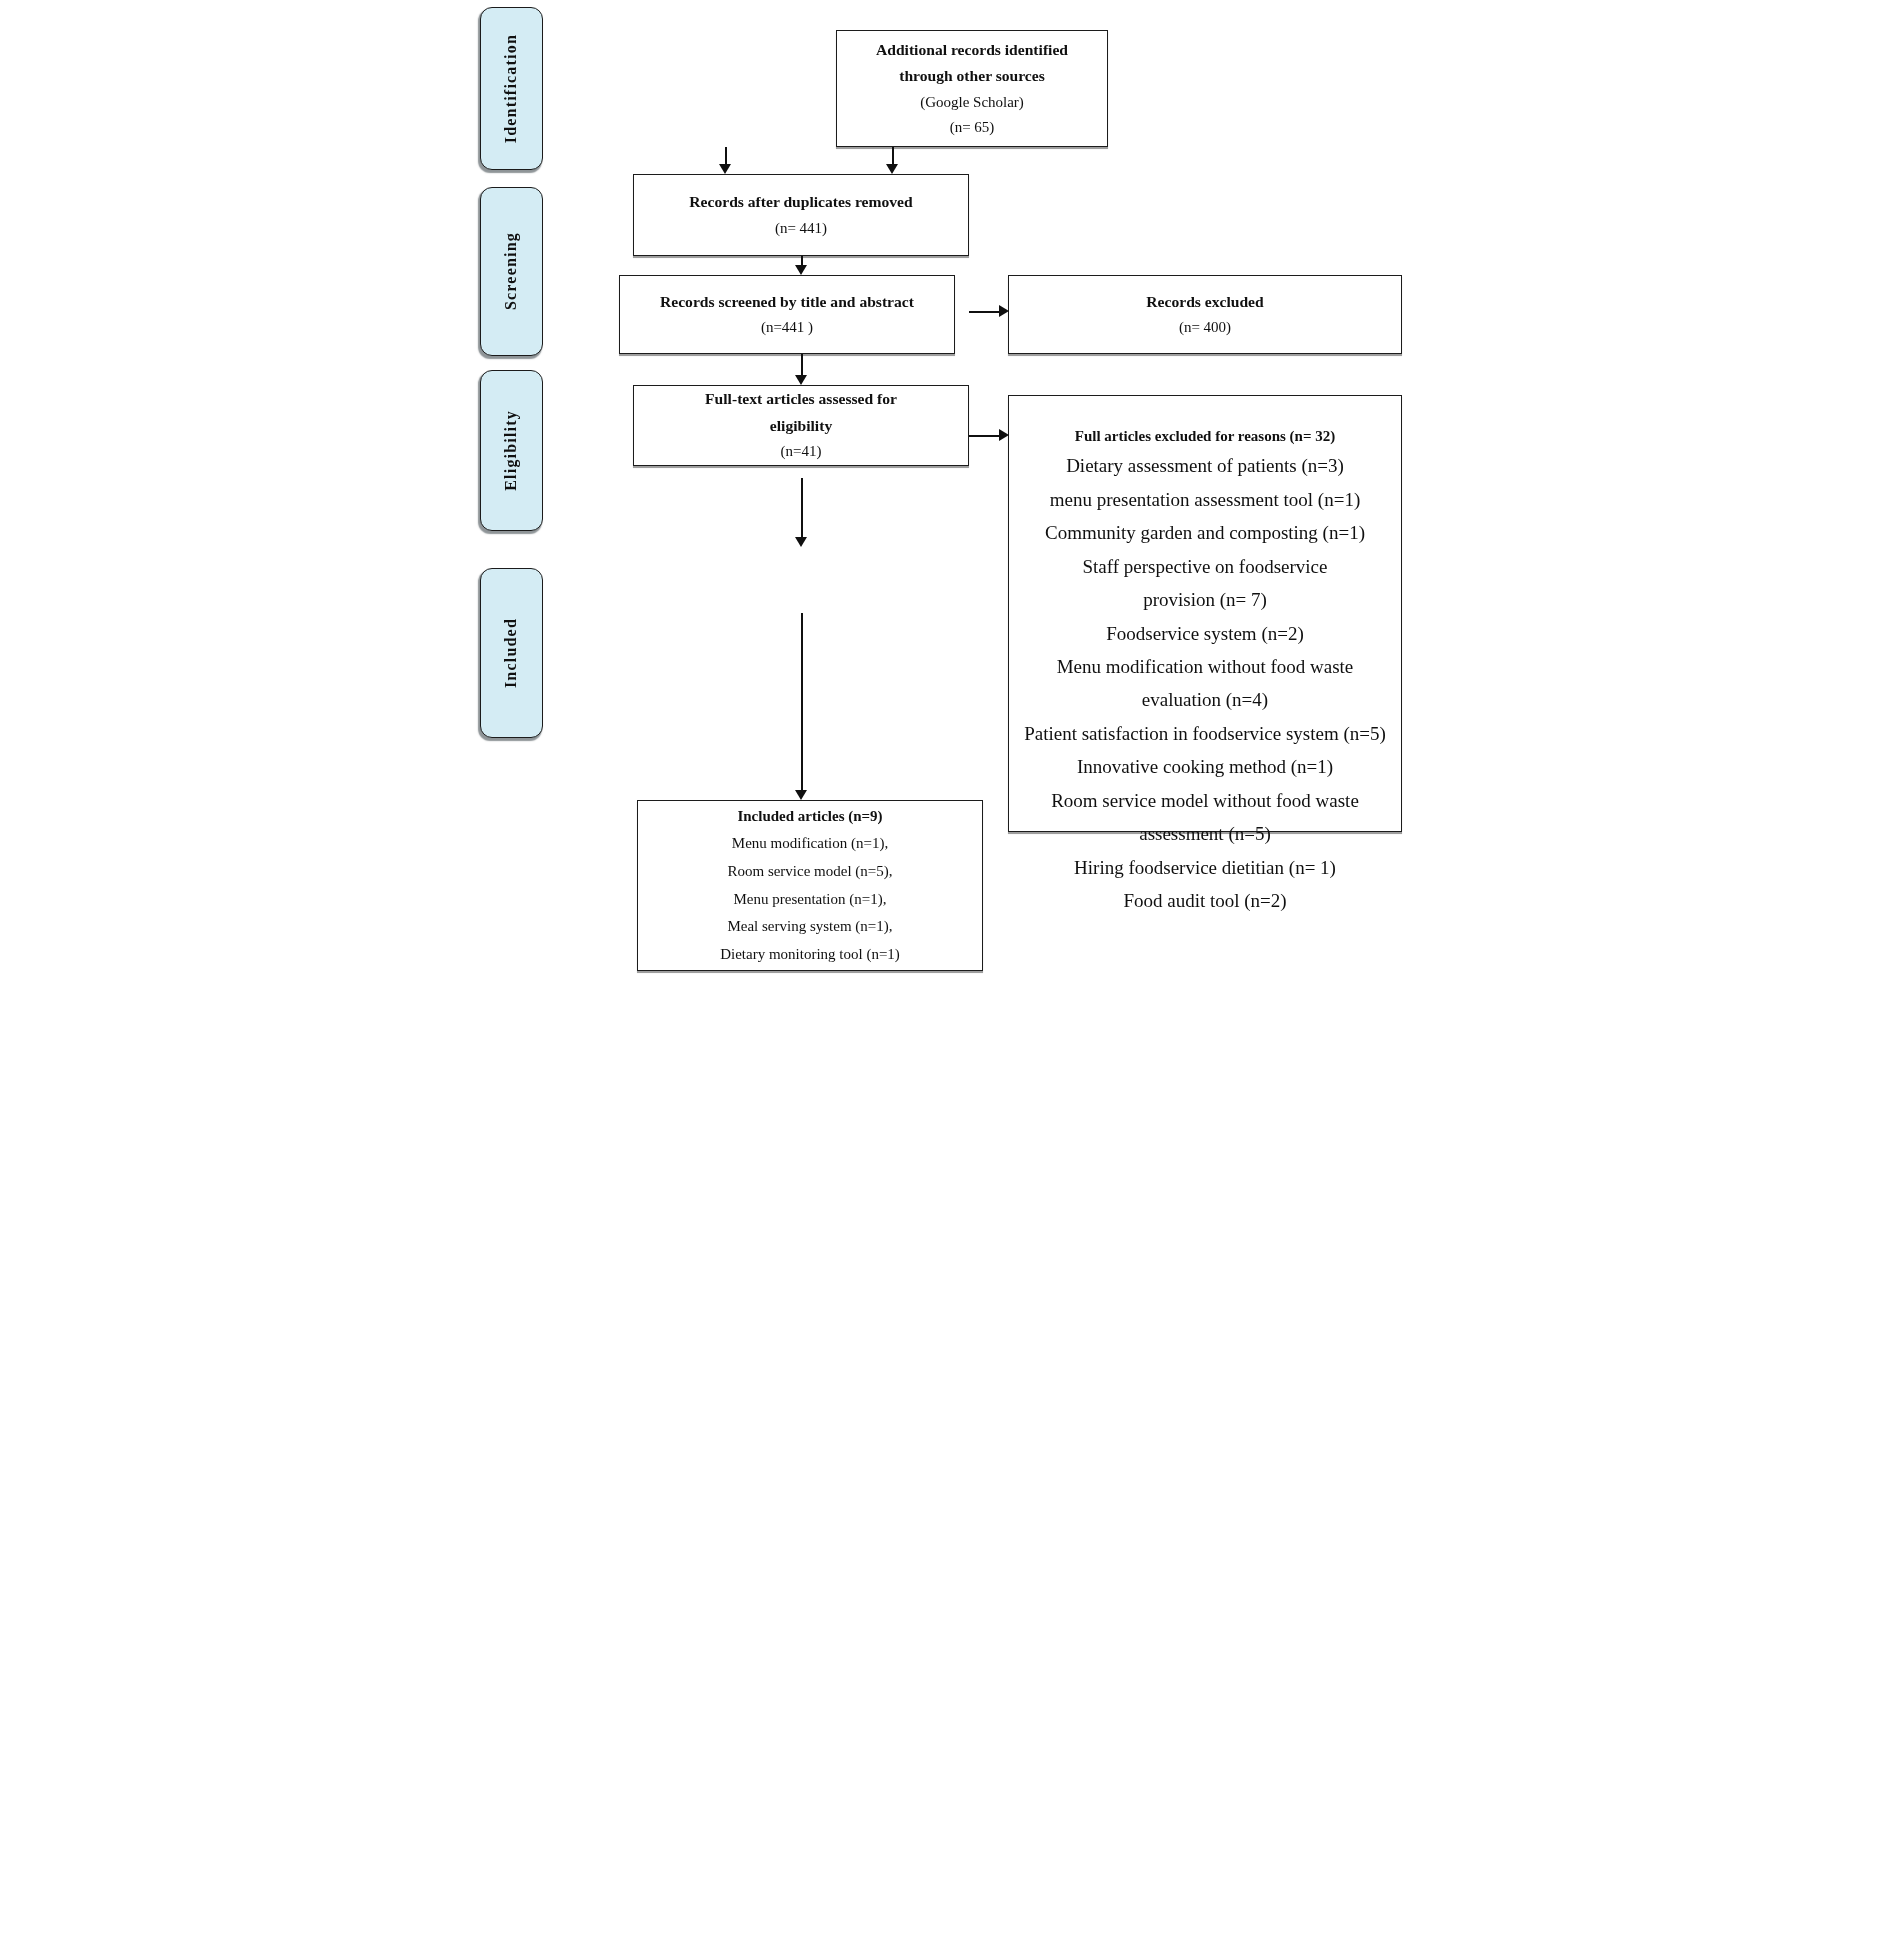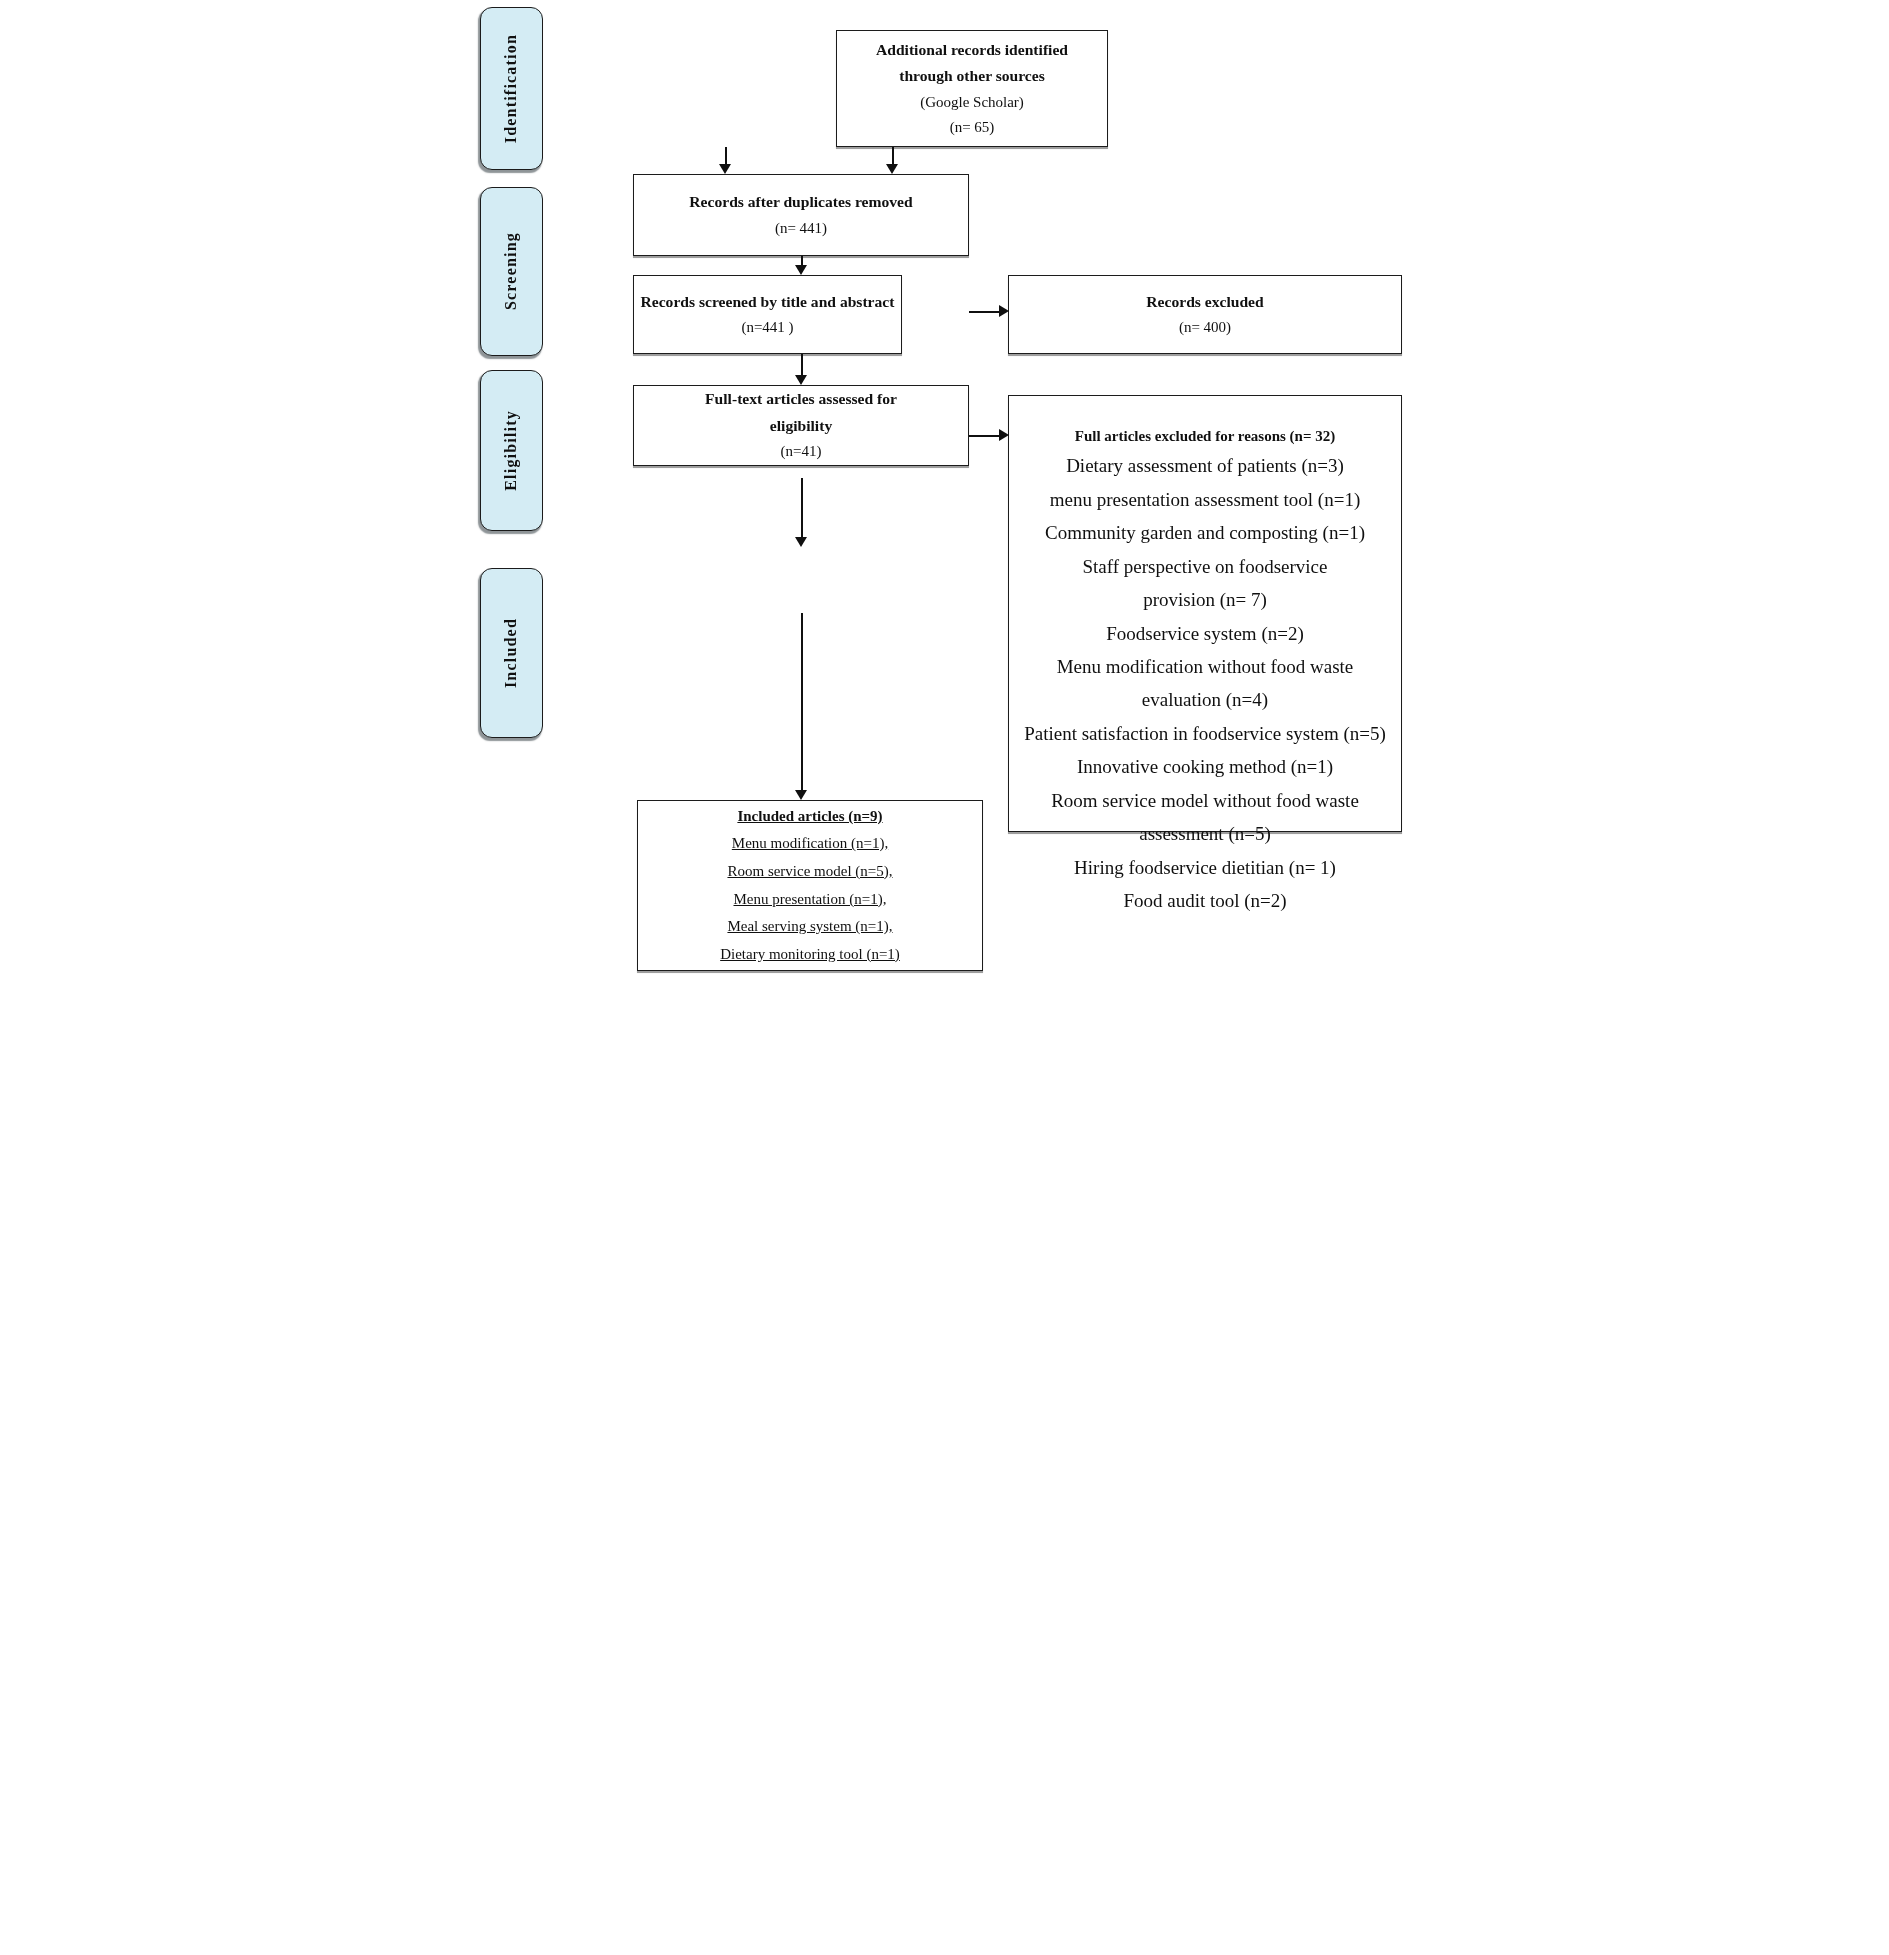--- a/index.html
+++ b/index.html
@@ -75,21 +75,21 @@
 
   <div class="box" style="left:161px; top:174px; width:336px; height:82px;">
     <div class="lines">
         <div class="ln-b">Records after duplicates removed</div>
       </div>
     <div class="lines">
         <div class="ln-n">(n= 441)</div>
       </div>
   </div>
 
-  <div class="box" style="left:161px; top:275px; width:269px; height:79px;">
+  <div class="box" style="left:147px; top:275px; width:336px; height:79px;">
     <div class="lines">
         <div class="ln-b">Records screened by title and abstract</div>
       </div>
     <div class="lines">
         <div class="ln-n">(n=441 )</div>
       </div>
   </div>
   <div class="box" style="left:536px; top:275px; width:394px; height:79px;">
     <div class="lines">
         <div class="ln-b">Records excluded</div>
@@ -124,21 +124,21 @@
         <div class="ln-n">Patient satisfaction in foodservice system (n=5)</div>
         <div class="ln-n">Innovative cooking method (n=1)</div>
         <div class="ln-n">Room service model without food waste</div>
         <div class="ln-n">assessment (n=5)</div>
         <div class="ln-n">Hiring foodservice dietitian (n= 1)</div>
         <div class="ln-n">Food audit tool (n=2)</div>
       </div>
   </div>
 
 
-  <div class="box roomy" style="left:165px; top:800px; width:346px; height:171px;text-decoration:underline;">
+  <div class="box roomy" style="left:165px; top:800px; width:346px; height:171px;">
     <div class="lines">
         <div class="ln-b">Included articles (n=9)</div>
       </div>
     <div class="lines">
         <div class="ln-n">Menu modification (n=1),</div>
         <div class="ln-n">Room service model (n=5),</div>
         <div class="ln-n">Menu presentation (n=1),</div>
         <div class="ln-n">Meal serving system (n=1),</div>
         <div class="ln-n">Dietary monitoring tool (n=1)</div>
       </div>

